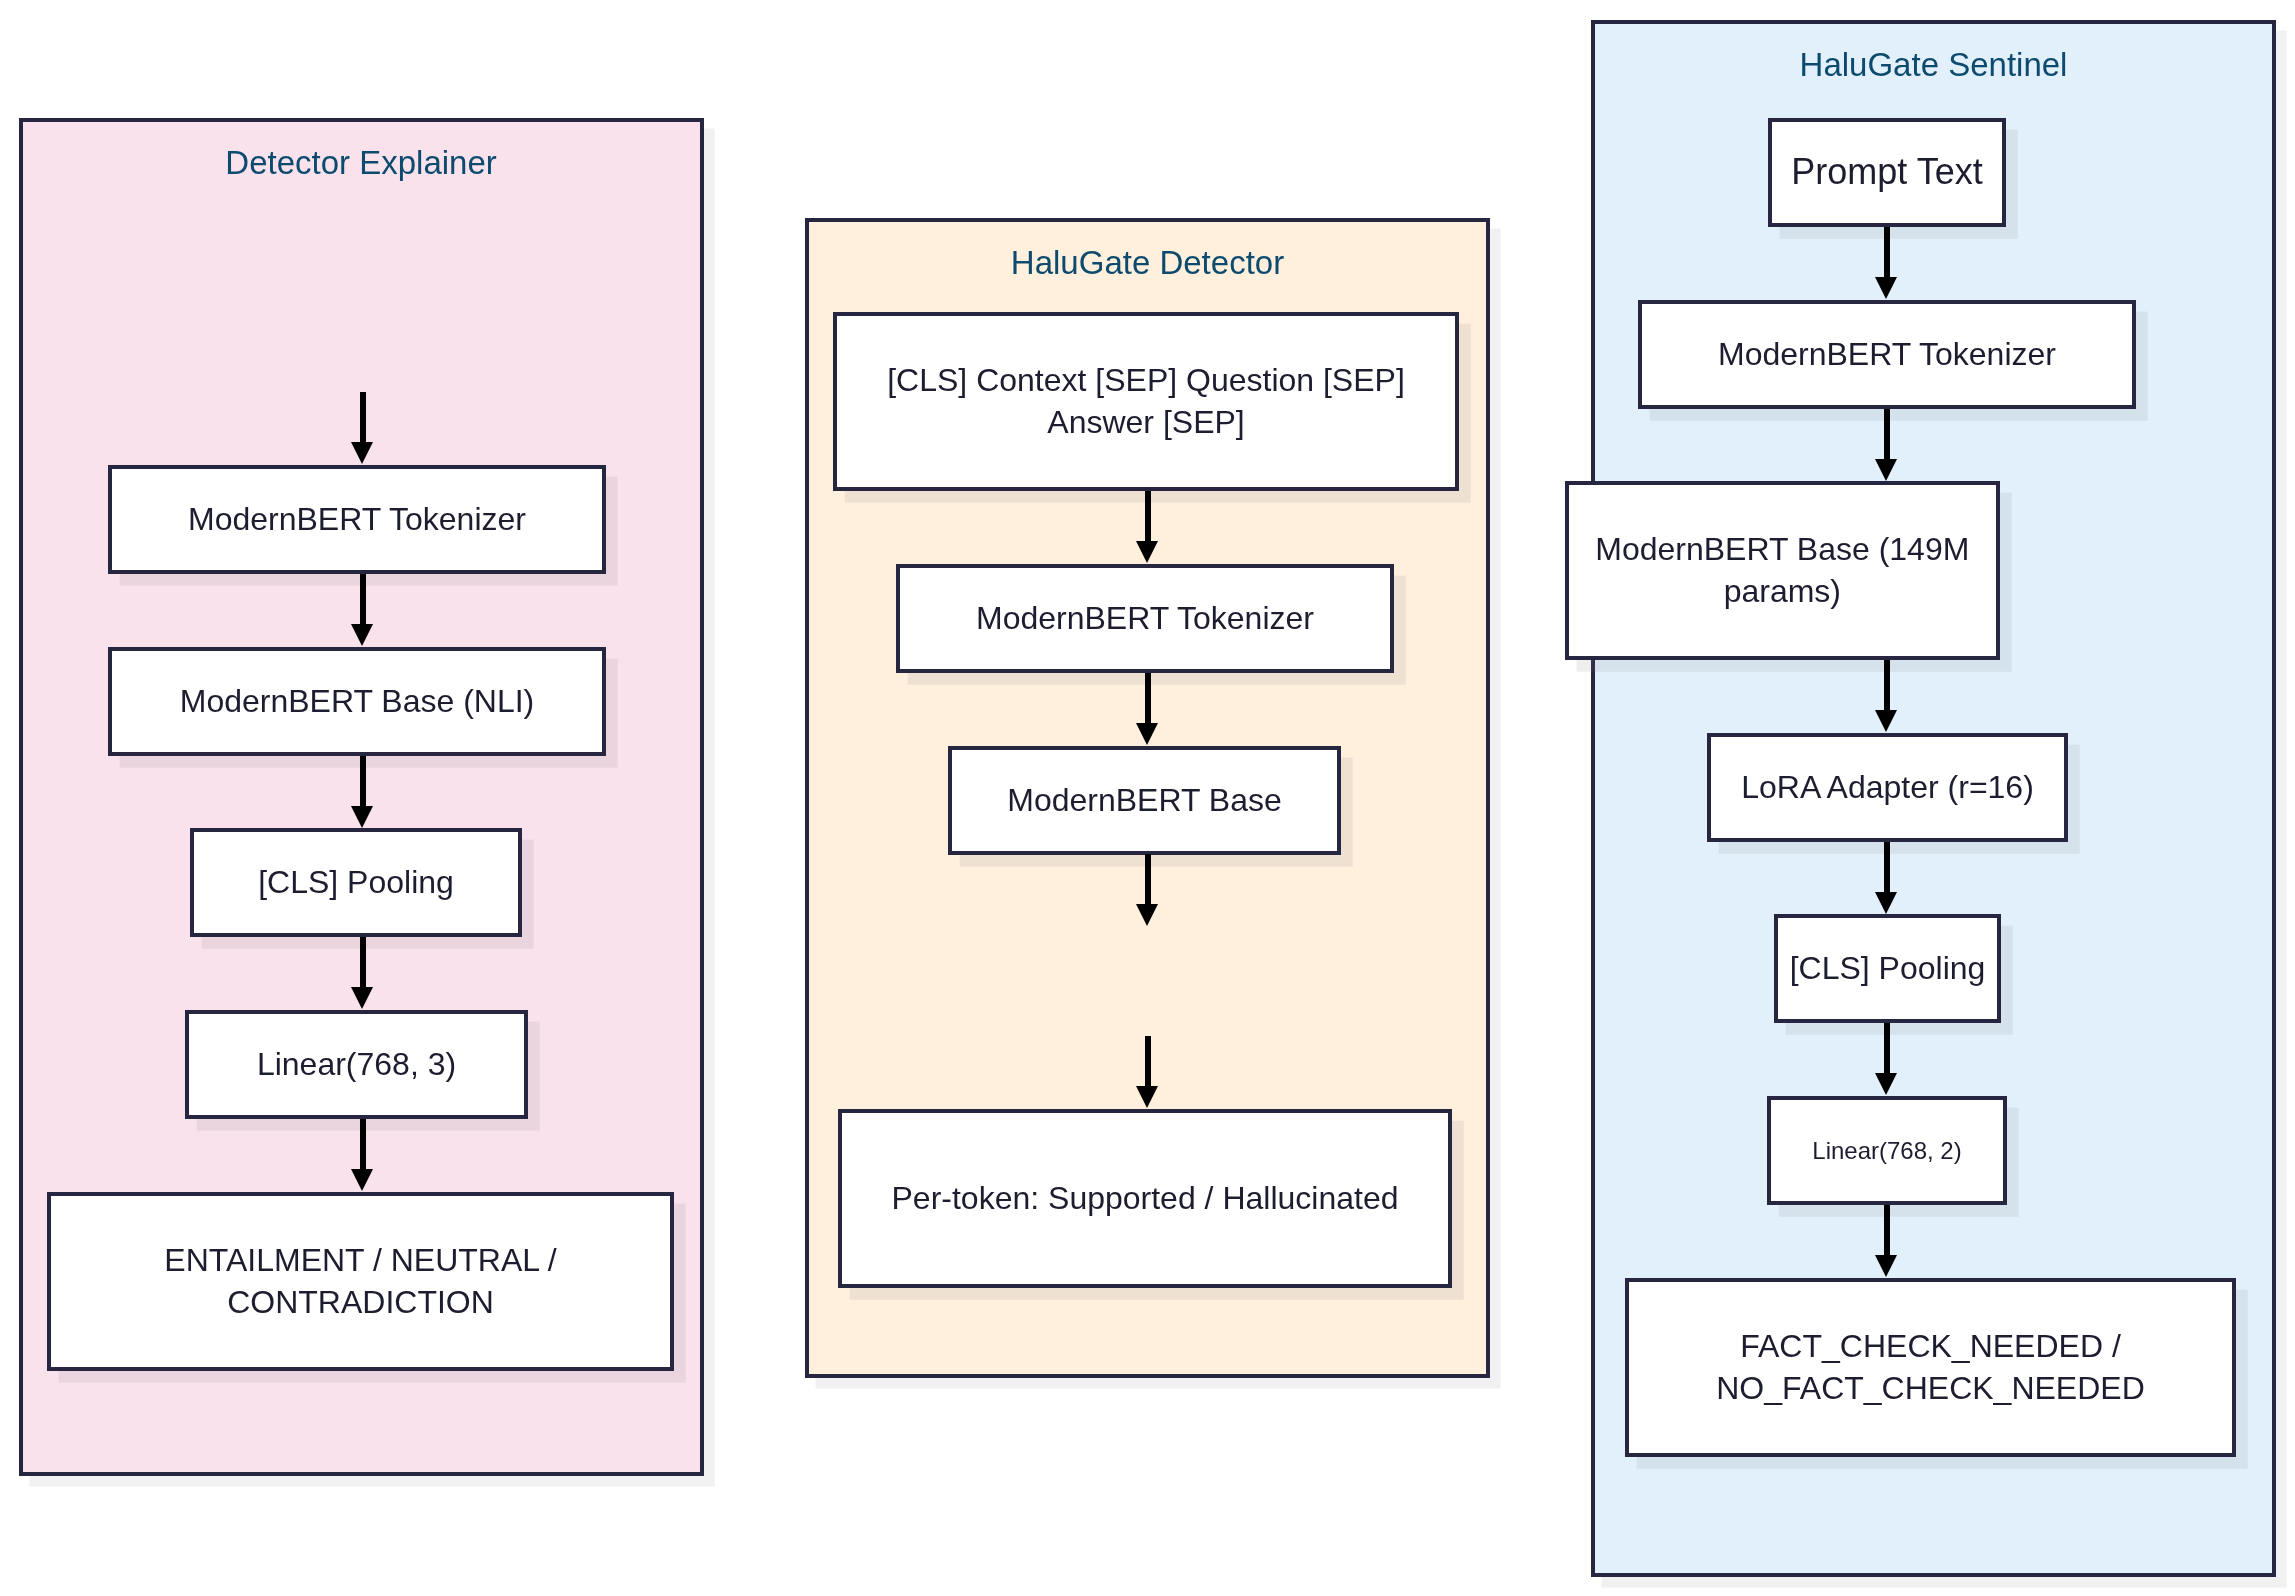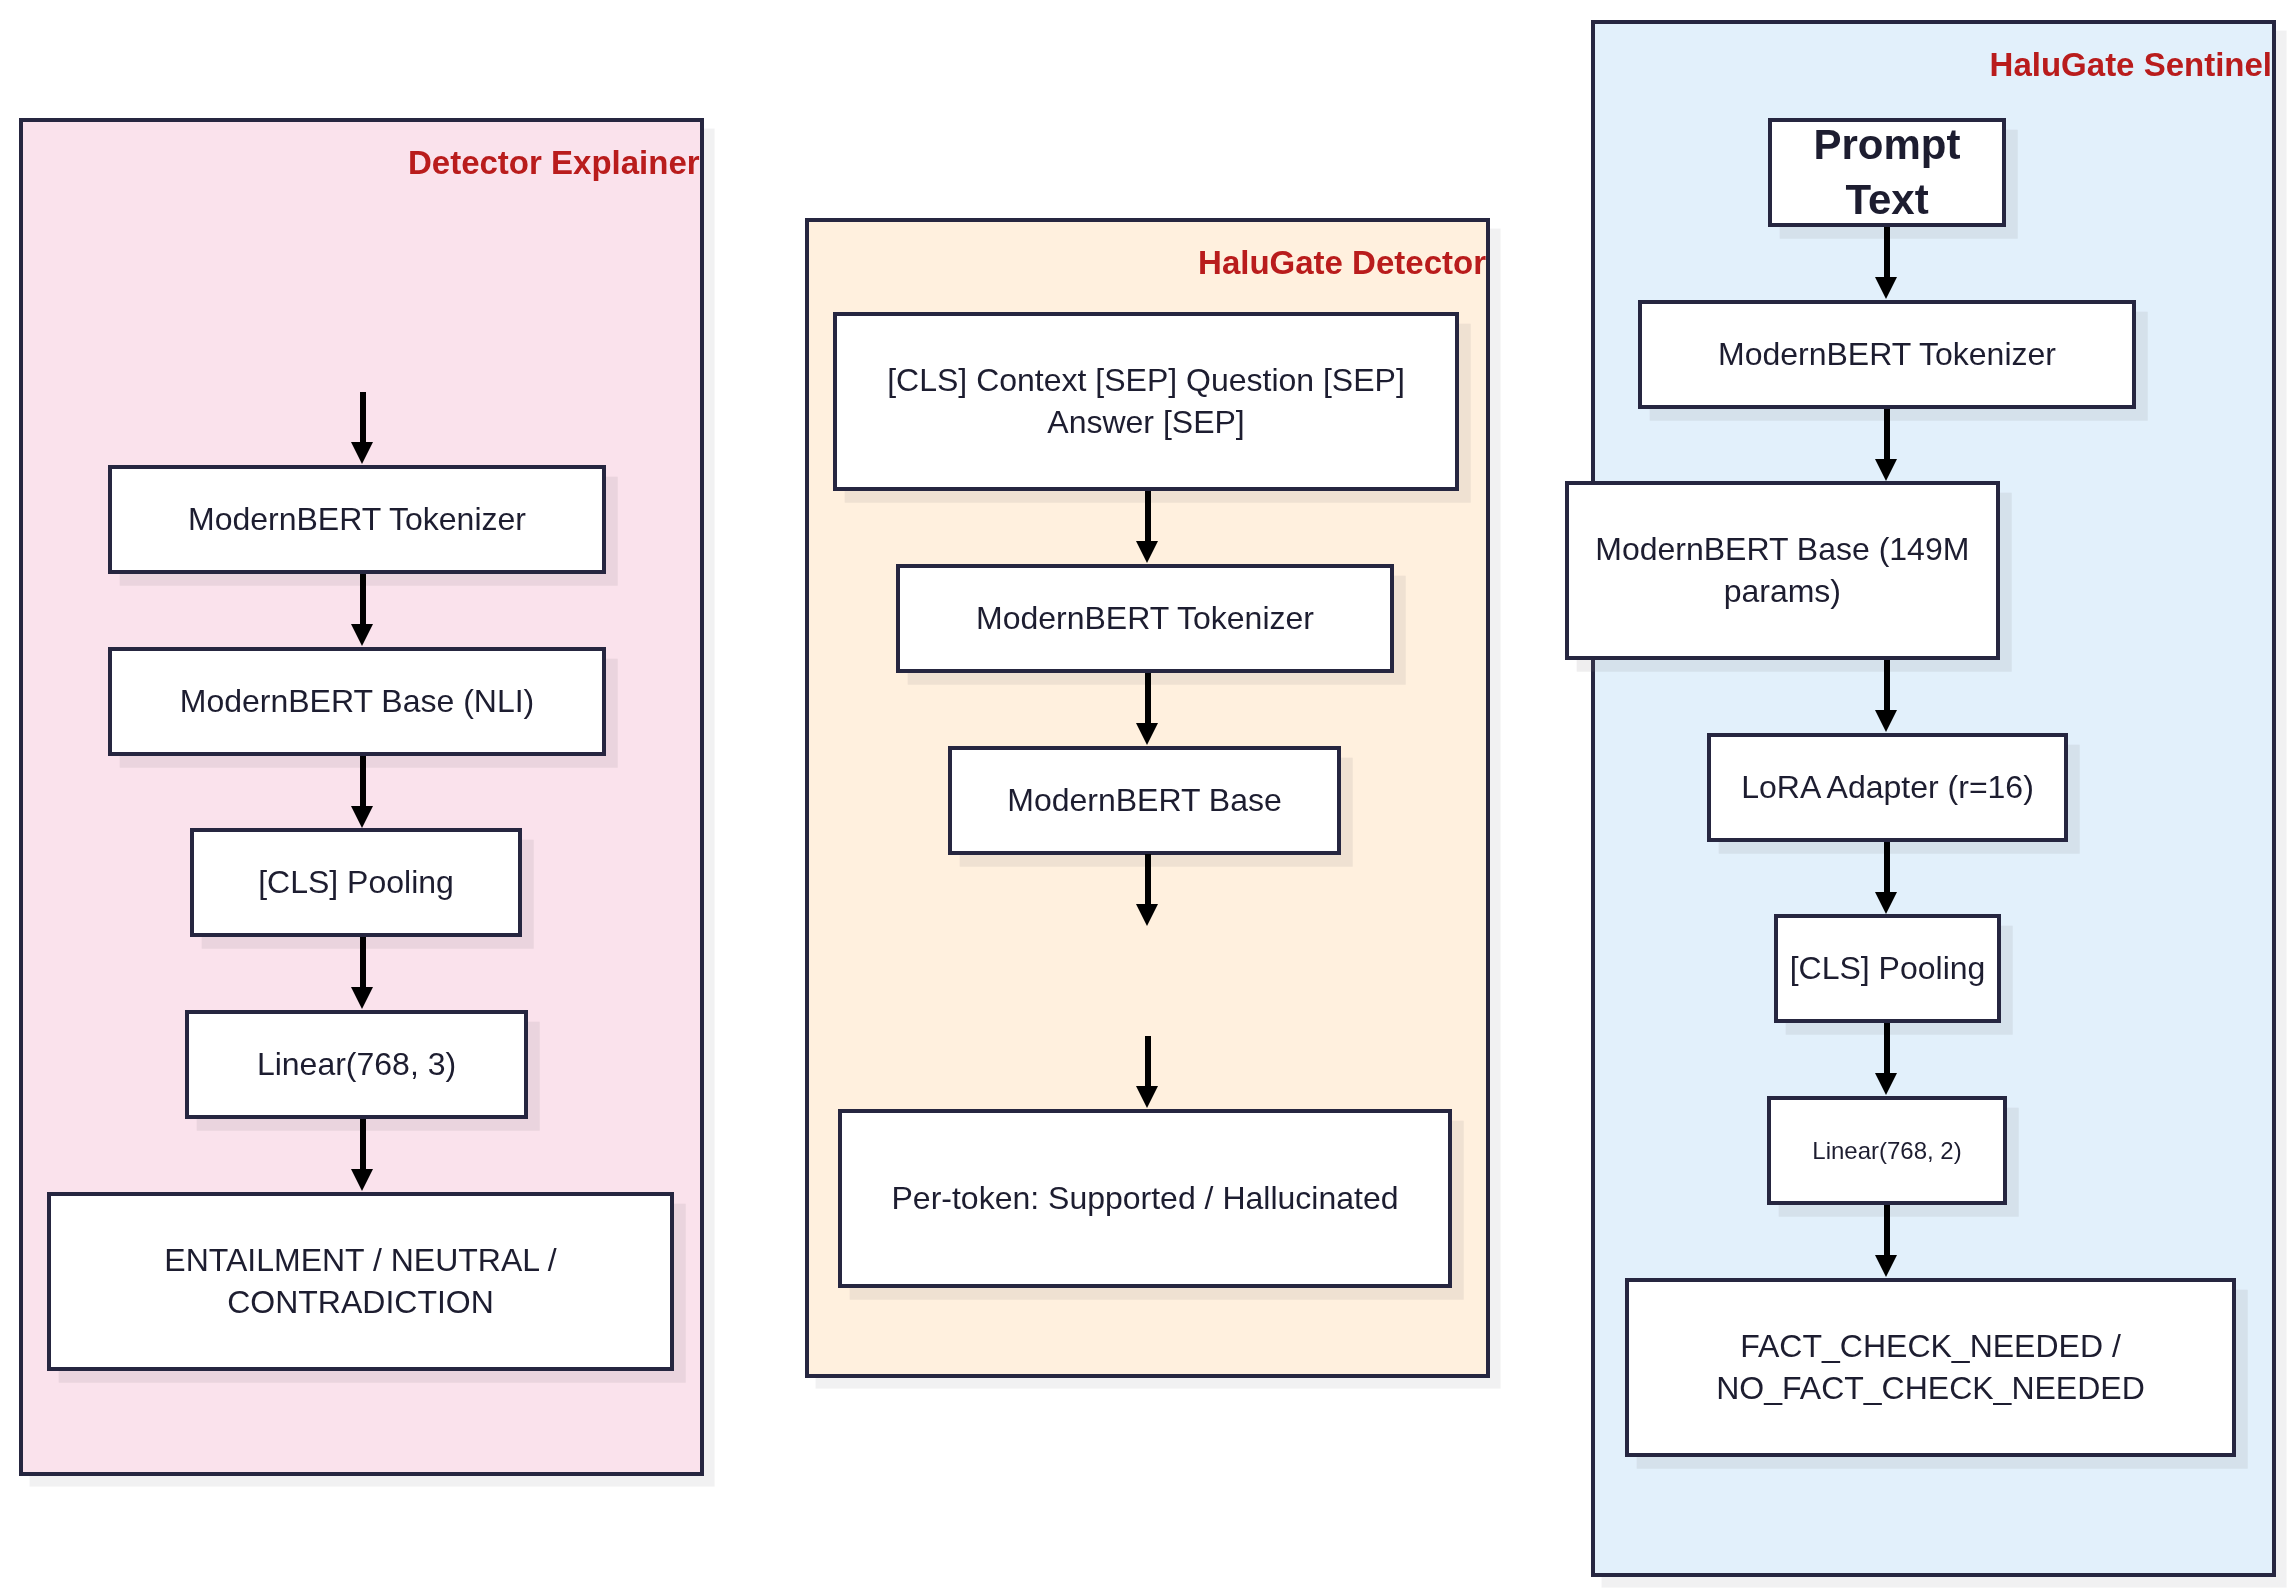--- a/index.html
+++ b/index.html
@@ -4,22 +4,22 @@
 <style>
   html,body{margin:0;padding:0;background:#fff;}
   body{width:2295px;height:1597px;position:relative;
        font-family:"Liberation Sans","DejaVu Sans",sans-serif;
        -webkit-font-smoothing:antialiased;}
   #stage{position:absolute;inset:0;width:2295px;height:1597px;overflow:hidden;background:#ffffff;}
 
   
   .cluster{position:absolute;box-sizing:border-box;border:4.8px solid #262640;
            box-shadow:10.6px 10.6px 0 0 rgba(120,120,130,0.10);}
-  .cluster-title{position:absolute;left:0;right:0;text-align:right;
-                 color:#b91c1c;font-weight:700;white-space:nowrap;}
+  .cluster-title{position:absolute;left:0;right:0;text-align:center;
+                 color:#0c4a6e;font-weight:400;white-space:nowrap;}
 
   #cluster-explainer{left:18.6px;  top:118px; width:685px; height:1358px; background:#FAE2EC;}
   #cluster-detector {left:805px;top:218px; width:685px; height:1160px; background:#FFF0DE;}
   #cluster-sentinel {left:1591px;top:19.7px;  width:685px; height:1557px; background:#E2F0FB;}
 
   
   .node{position:absolute;box-sizing:border-box;background:#FFFFFF;
         border:4.8px solid #262640;display:flex;align-items:center;
         justify-content:center;text-align:center;color:#1d1d30;
         line-height:1.30;padding:0 7.4px;
@@ -117,21 +117,21 @@
   </div>
 
   <div class="node" style="left:838px;top:1109px;width:614px;height:179px;font-size:32px;">
     <span>Per-token: Supported / Hallucinated</span>
   </div>
 
   <div class="cluster" id="cluster-sentinel">
     <div class="cluster-title" style="top:22px;font-size:33px;">HaluGate Sentinel</div>
   </div>
 
-  <div class="node" style="left:1768px;top:118px;width:238px;height:109px;font-size:42px;font-weight:bold;">
+  <div class="node" style="left:1768px;top:118px;width:238px;height:109px;font-size:36px;">
     <span>Prompt Text</span>
   </div>
   <div class="edge" style="left:1884px;top:227px;width:5.8px;height:73px;">
     <div class="shaft" style="height:50px;"></div>
       <div class="head" style="top:50px;"></div>
   </div>
 
   <div class="node" style="left:1638px;top:300px;width:498px;height:109px;font-size:32px;">
     <span>ModernBERT Tokenizer</span>
   </div>

